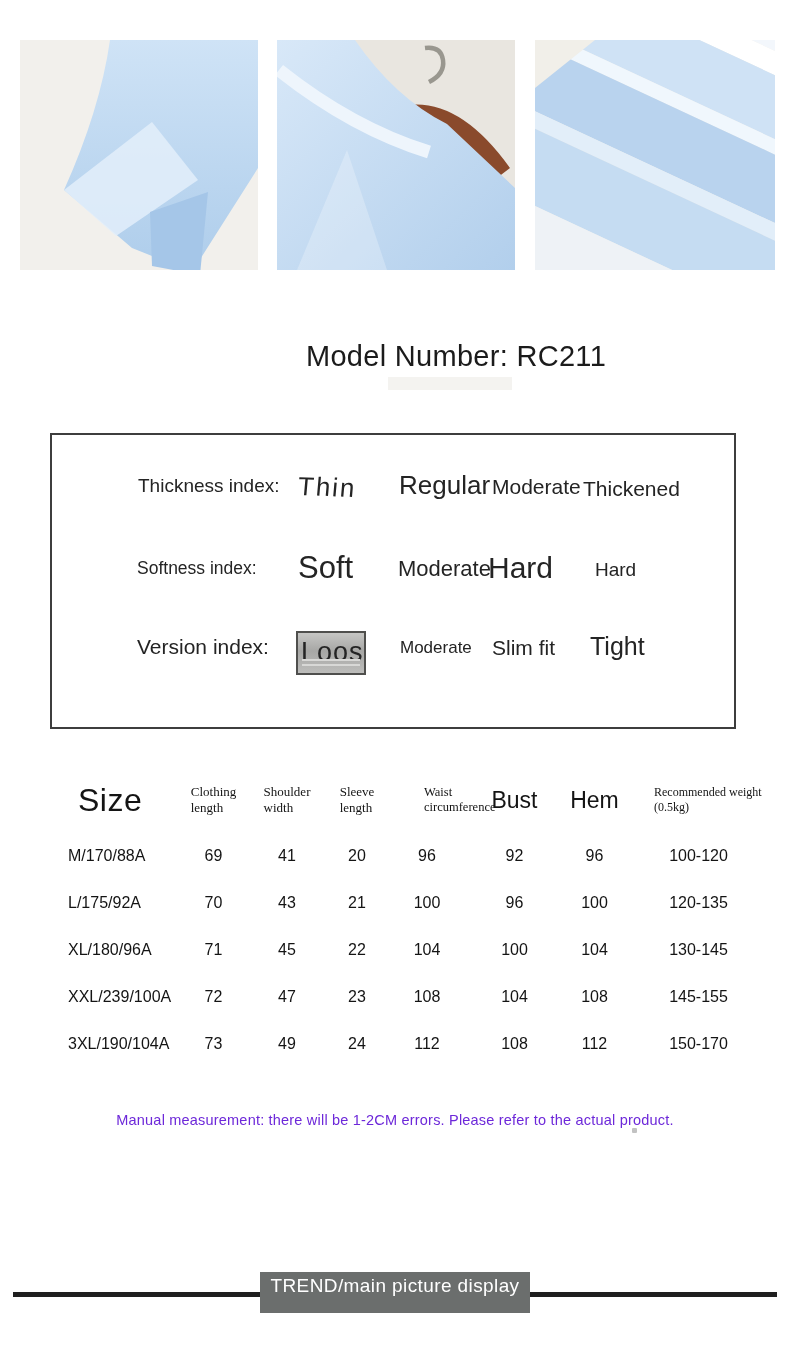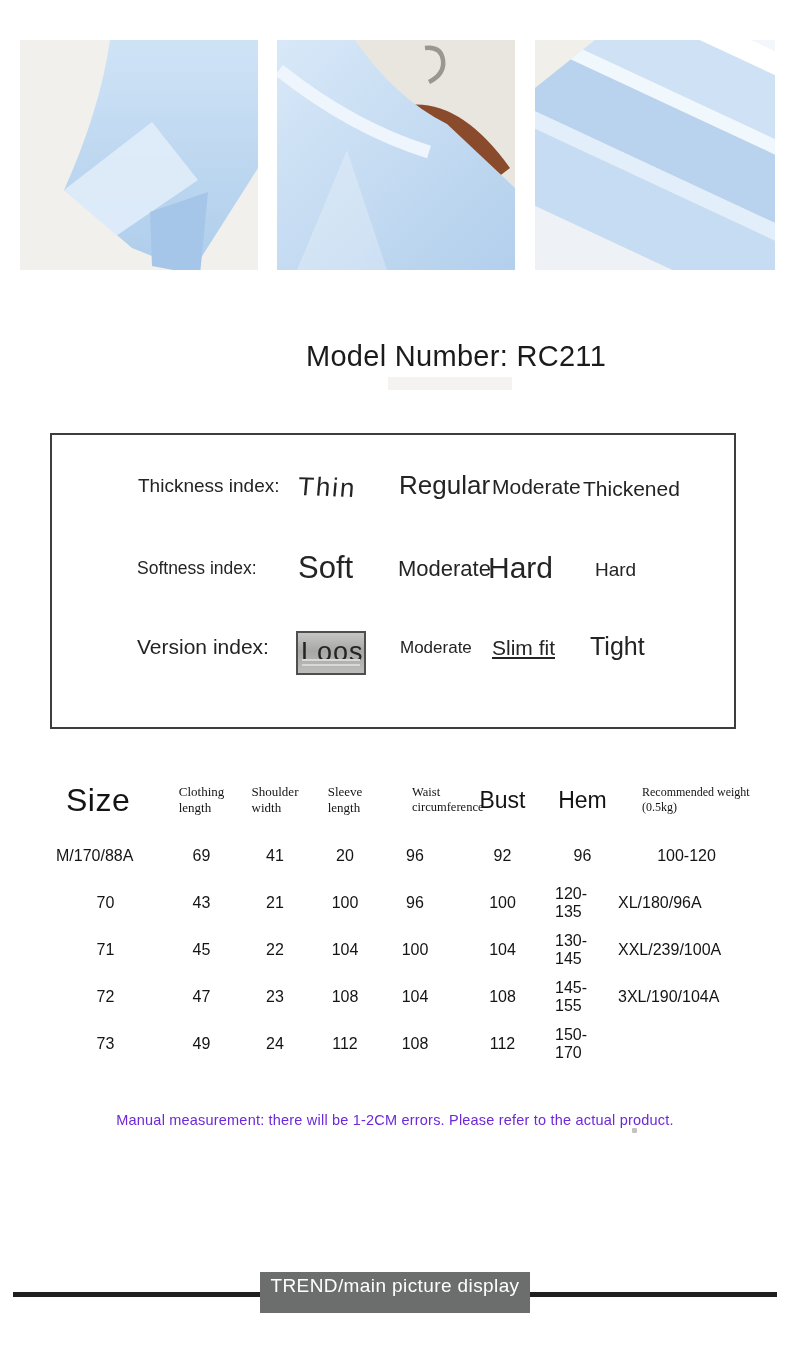--- a/index.html
+++ b/index.html
@@ -31,33 +31,33 @@
   .p-lbl3{left:85px;top:8px;font-size:21px;}
   .opt-thin{left:246px;top:2px;font-size:26px;letter-spacing:2px;transform:rotate(2deg) skewX(-3deg);color:#101010;}
   .opt-regular{left:347px;top:0;font-size:26px;color:#2b2b2b;}
   .opt-moderate1{left:440px;top:5px;font-size:21px;color:#2e2e2e;}
   .opt-thickened{left:531px;top:7px;font-size:21px;color:#8a8a8a;}
   .opt-soft{left:246px;top:0;font-size:31px;color:#141414;}
   .opt-moderate2{left:346px;top:6px;font-size:22px;color:#2a2a2a;}
   .opt-hard-big{left:436px;top:1px;font-size:30px;color:#141414;}
   .opt-hard-sm{left:543px;top:9px;font-size:19px;color:#2a2a2a;}
   .opt-moderate3{left:348px;top:11px;font-size:17px;color:#2e2e2e;}
-  .opt-slim{left:440px;top:9px;font-size:21px;color:#202020;text-decoration:underline;}
+  .opt-slim{left:440px;top:9px;font-size:21px;color:#202020;}
   .opt-tight{left:538px;top:5px;font-size:25px;color:#161616;}
   .badge-loose{
     left:244px;top:4px;width:70px;height:44px;box-sizing:border-box;
     background:linear-gradient(180deg,#c6c6c4 0%,#a7a7a5 45%,#bdbdbb 100%);
     border:2px solid #4f4f4d;color:#ffffff;font-size:27px;line-height:38px;
     padding-left:3px;overflow:hidden;letter-spacing:1px;
   }
   .badge-loose .stripe{position:absolute;left:4px;right:4px;height:2px;background:#d8d8d6;}
   .badge-loose .s1{bottom:7px;} .badge-loose .s2{bottom:12px;}
   
   .size-table{
-    position:absolute;left:48px;top:768px;width:715px;
+    position:absolute;left:60px;top:768px;width:715px;
     display:grid;grid-template-columns:115px 77px 70px 70px 70px 105px 55px 153px;
     grid-template-rows:64px 47px 47px 47px 47px 47px;color:#141414;
   }
   .cell{display:flex;align-items:center;justify-content:center;}
   .th-size{justify-content:flex-start;padding-left:18px;font-size:32px;letter-spacing:.5px;}
   .th-big{font-size:23px;}
   .hs{display:inline-block;text-align:left;font-size:13px;line-height:1.2;font-family:Liberation Serif, serif;}
   .hs .l{display:block;font-style:normal;}
   .th-waist{justify-content:flex-start;padding-left:32px;}
   .th-waist .hs{font-size:12.5px;}
@@ -193,20 +193,21 @@
 
     <div class="cell td td-size">M/170/88A</div>
     <div class="cell td">69</div>
     <div class="cell td">41</div>
     <div class="cell td">20</div>
     <div class="cell td">96</div>
     <div class="cell td">92</div>
     <div class="cell td">96</div>
     <div class="cell td">100-120</div>
 
+    <div class="cell td td-size">L/175/92A</div>
     <div class="cell td">70</div>
     <div class="cell td">43</div>
     <div class="cell td">21</div>
     <div class="cell td">100</div>
     <div class="cell td">96</div>
     <div class="cell td">100</div>
     <div class="cell td">120-135</div>
 
     <div class="cell td td-size">XL/180/96A</div>
     <div class="cell td">71</div>

